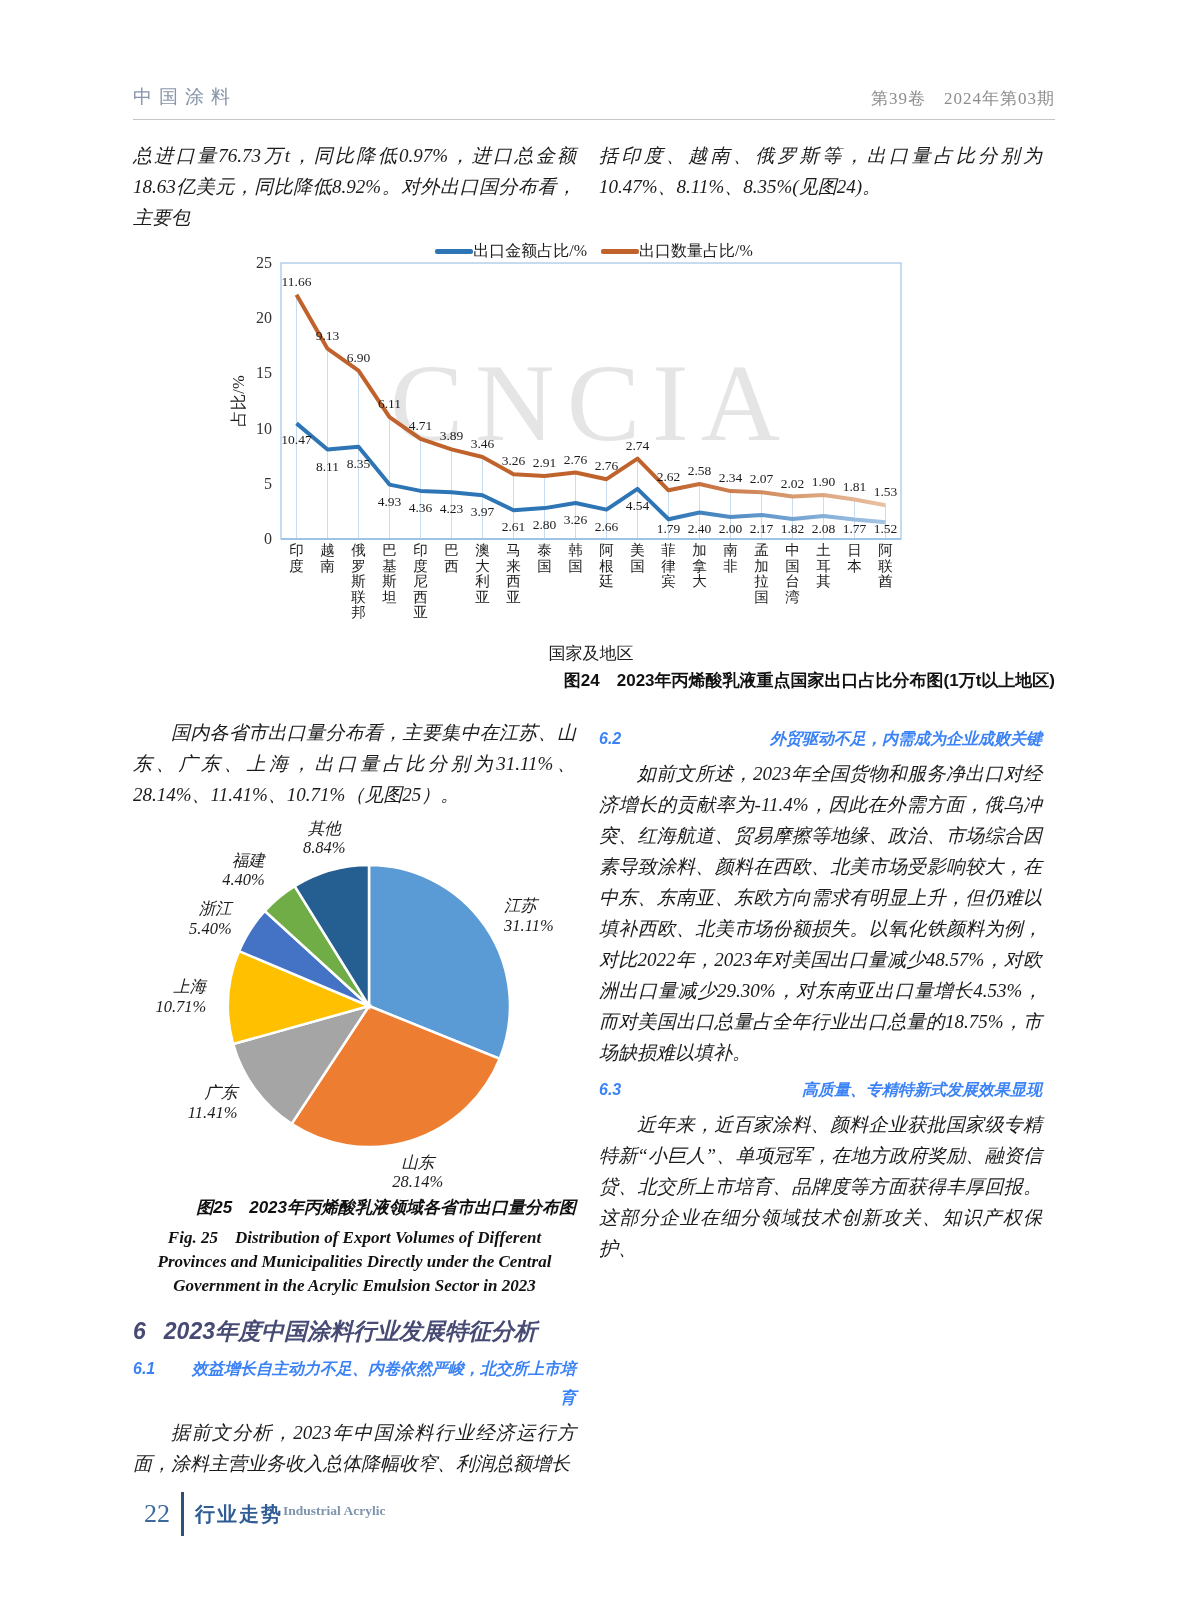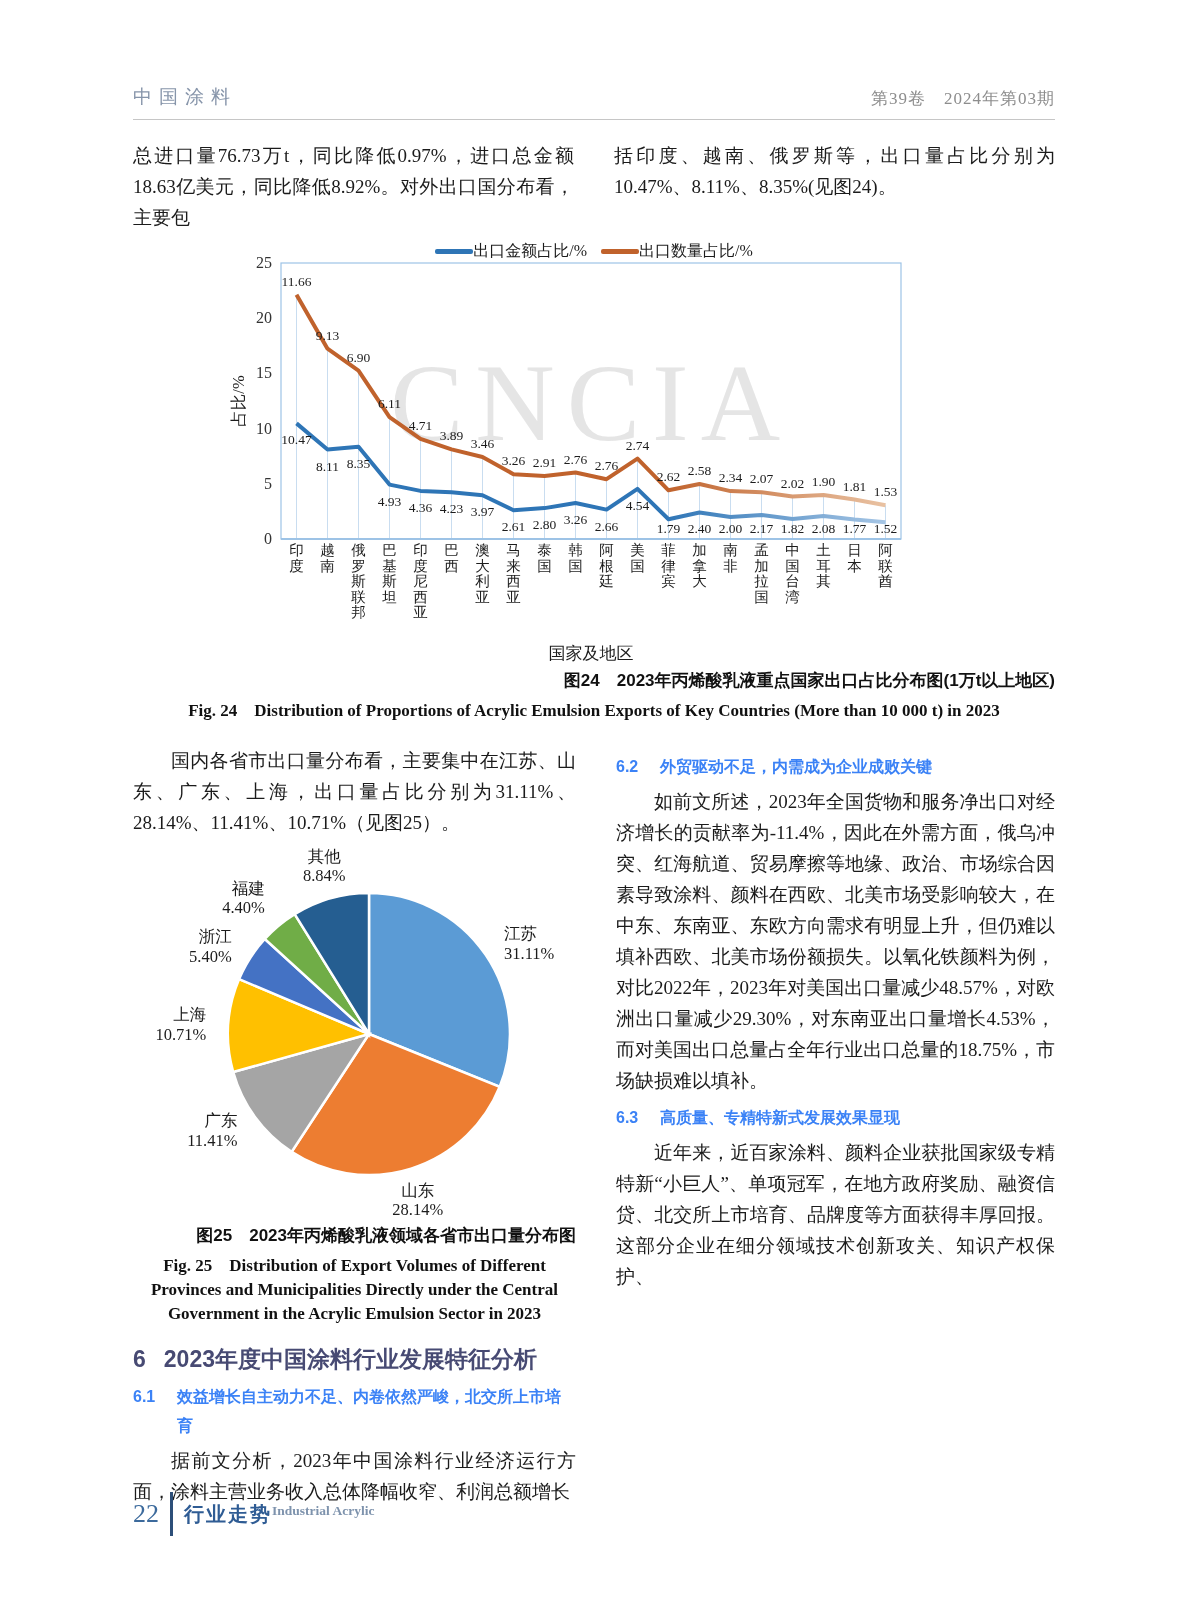--- a/index.html
+++ b/index.html
@@ -4,43 +4,43 @@
 <style>
   html,body{margin:0;padding:0;background:#ffffff;}
   body{width:1187px;height:1600px;position:relative;font-family:"Liberation Serif","DejaVu Serif",serif;color:#1b1b1b;}
   .page{position:absolute;inset:0;padding:84px 132px 0 133px;box-sizing:border-box;}
   
   .page-header{display:flex;justify-content:space-between;align-items:flex-end;}
   .journal-title{font-family:"Liberation Sans","DejaVu Sans",sans-serif;font-size:19px;color:#8795aa;letter-spacing:7px;}
   .issue-info{font-size:17px;color:#8d8d8d;letter-spacing:1px;}
   .header-rule{height:1px;background:#c6c6c6;margin-top:9px;margin-bottom:20px;}
   
-  .columns{display:flex;gap:40px;}
+  .columns{display:flex;gap:23px;font-style:italic;}
   .col{width:443px;}
   p{margin:0;font-size:19px;line-height:31px;text-align:justify;}
   p.indent{text-indent:2em;}
   
   .chart24-wrap{width:730px;margin:6px 0 0 96px;position:relative;}
   .legend{position:relative;z-index:2;display:flex;justify-content:center;align-items:center;gap:14px;height:24px;margin-bottom:-30px;}
   .leg-item{display:flex;align-items:center;}
   .leg-dash{display:inline-block;width:38px;height:5px;border-radius:2px;}
   .leg-label{font-size:16px;color:#1c1c1c;}
   svg{display:block;}
   .caption-cn{font-family:"Liberation Sans","DejaVu Sans",sans-serif;font-weight:bold;font-size:17px;text-align:right;color:#111;margin:2px 0 0 0;line-height:28px;}
   .caption-en{font-weight:bold;font-size:17px;text-align:center;color:#111;margin:4px 0 0 0;line-height:24px;}
   .caption-en.narrow{max-width:452px;margin-left:auto;margin-right:auto;}
   
   .main-cols{margin-top:22px;}
   #pie-chart{margin:8px 0 2px -4px;}
   .sec-h{display:flex;gap:18px;font-family:"Liberation Sans","DejaVu Sans",sans-serif;font-weight:bold;color:#474a73;font-size:23px;line-height:30px;margin:18px 0 8px 0;white-space:nowrap;}
   .subsec-h{display:flex;font-family:"Liberation Sans","DejaVu Sans",sans-serif;font-weight:bold;color:#3b82f6;font-size:16px;line-height:29px;margin:7px 0 5px 0;}
   .subsec-h .num{flex:0 0 44px;}
-  .subsec-h .ttl{flex:1;}
-  
-  .page-footer{position:absolute;left:133px;top:1492px;display:flex;align-items:center;gap:11px;}
+  .subsec-h .ttl{flex:1;text-align:right;}
+  
+  .page-footer{position:absolute;left:144px;top:1492px;display:flex;align-items:center;gap:11px;}
   .pagenum{font-size:26px;color:#3c6a9c;}
   .footer-bar{width:3px;height:44px;background:#2d4f79;}
   .col-labels{display:flex;flex-direction:row;justify-content:center;}
   .col-label-cn{font-family:"Liberation Sans","DejaVu Sans",sans-serif;font-weight:bold;font-size:20px;color:#2f5c94;letter-spacing:2px;line-height:24px;}
   .col-label-en{font-weight:bold;font-size:13.5px;color:#7e93ad;line-height:18px;}
 </style>
 </head>
 <body>
 
 <div class="page">
@@ -171,21 +171,20 @@
           <text x="563.5" y="322" text-anchor="middle" font-size="14.5" fill="#1c1c1c"><tspan x="563.5" dy="0">中</tspan><tspan x="563.5" dy="15.5">国</tspan><tspan x="563.5" dy="15.5">台</tspan><tspan x="563.5" dy="15.5">湾</tspan></text>
           <text x="594.5" y="322" text-anchor="middle" font-size="14.5" fill="#1c1c1c"><tspan x="594.5" dy="0">土</tspan><tspan x="594.5" dy="15.5">耳</tspan><tspan x="594.5" dy="15.5">其</tspan></text>
           <text x="625.5" y="322" text-anchor="middle" font-size="14.5" fill="#1c1c1c"><tspan x="625.5" dy="0">日</tspan><tspan x="625.5" dy="15.5">本</tspan></text>
           <text x="656.5" y="322" text-anchor="middle" font-size="14.5" fill="#1c1c1c"><tspan x="656.5" dy="0">阿</tspan><tspan x="656.5" dy="15.5">联</tspan><tspan x="656.5" dy="15.5">酋</tspan></text>
           <text x="15" y="168" transform="rotate(-90 15 168)" text-anchor="middle" font-size="16.5" fill="#1c1c1c">占比/%</text>
           <text x="362" y="426" text-anchor="middle" font-size="17" fill="#1c1c1c">国家及地区</text>
         </svg>
       </div>
   </div>
   <p class="caption-cn">图24　2023年丙烯酸乳液重点国家出口占比分布图(1万t以上地区)</p>
-  <p class="caption-en">Fig. 24　Distribution of Proportions of Acrylic Emulsion Exports of Key Countries (More than 10 000 t) in 2023</p>
 
   <div class="columns main-cols">
 
     <div class="col">
       <p class="indent">国内各省市出口量分布看，主要集中在江苏、山东、广东、上海，出口量占比分别为31.11%、28.14%、11.41%、10.71%（见图25）。</p>
       <div id="pie-chart">
           <svg viewBox="0 0 450 374" width="450" height="374">
             <path d="M240,188 L240.0,47.0 A141,141 0 0 1 370.7,240.8 Z" fill="#5B9BD5" stroke="#ffffff" stroke-width="2.5"></path>
             <path d="M240,188 L370.7,240.8 A141,141 0 0 1 162.6,305.9 Z" fill="#ED7D31" stroke="#ffffff" stroke-width="2.5"></path>
             <path d="M240,188 L162.6,305.9 A141,141 0 0 1 104.2,226.0 Z" fill="#A5A5A5" stroke="#ffffff" stroke-width="2.5"></path>

